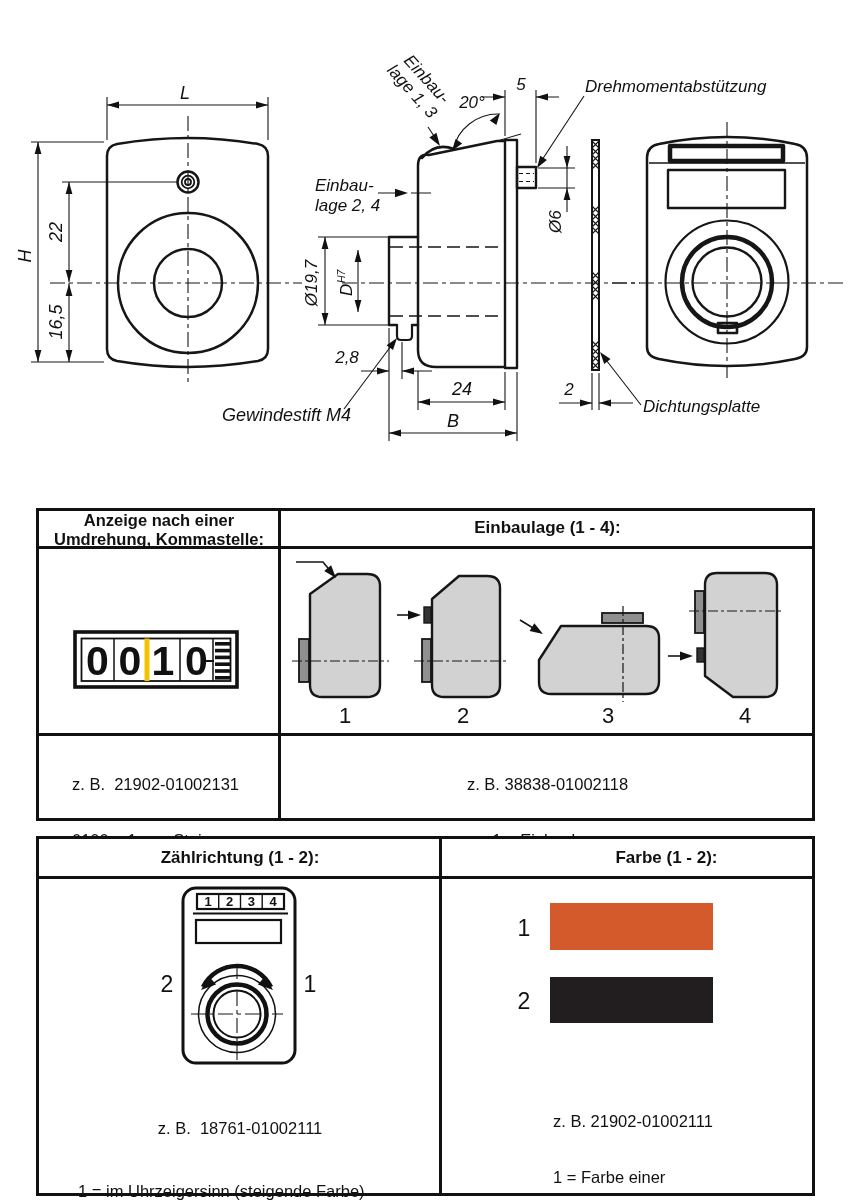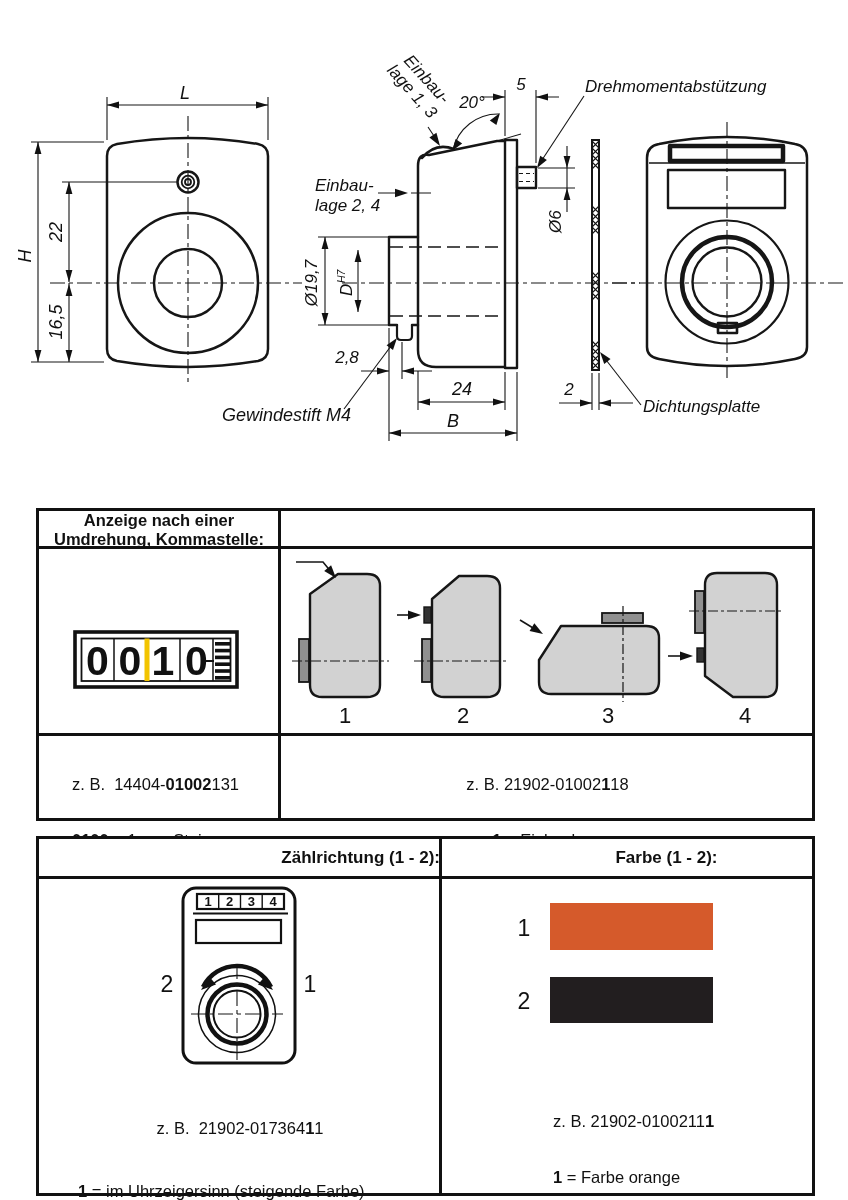--- a/index.html
+++ b/index.html
@@ -3,21 +3,21 @@
 <meta charset="utf-8">
 <style>
   html,body{margin:0;padding:0;background:#fff;}
   #page{position:relative;width:848px;height:1200px;background:#fff;overflow:hidden;
         font-family:"Liberation Sans",sans-serif;color:#111;}
   .abs{position:absolute;}
   .bline{background:#111;}
   .tbl{position:absolute;border:3px solid #111;box-sizing:border-box;background:#fff;}
   .hdr{font-weight:bold;font-size:17px;text-align:center;line-height:19px;}
   .txt{font-size:16.5px;line-height:18.5px;white-space:pre;}
-  .b{font-weight:bold;}
+  .b{font-weight:normal;}
   .center{text-align:center;}
   svg{position:absolute;overflow:visible;}
   svg text{font-family:"Liberation Sans",sans-serif;fill:#111;}
   .dim{font-size:17px;font-style:italic;}
   .dim18{font-size:18px;font-style:italic;}
   .num{font-size:22px;}
   .outline{fill:none;stroke:#161616;stroke-width:2.5;stroke-linejoin:round;stroke-linecap:round;}
   .thin{fill:none;stroke:#161616;stroke-width:1.1;}
   .cl{fill:none;stroke:#161616;stroke-width:1.1;stroke-dasharray:15 4 4 4;}
   .hid{fill:none;stroke:#161616;stroke-width:1.4;stroke-dasharray:13 6;}
@@ -173,20 +173,21 @@
 
   <div class="tbl" style="left:36px;top:508px;width:779px;height:313px;"></div>
   <div class="abs bline" style="left:278px;top:510px;width:2.5px;height:309px;"></div>
   <div class="abs bline" style="left:38px;top:546px;width:775px;height:2.5px;"></div>
   <div class="abs bline" style="left:38px;top:733px;width:775px;height:2.5px;"></div>
 
   <div class="abs hdr" style="left:40px;top:511px;width:238px;font-size:16.5px;">
     <div>Anzeige nach einer</div>
     <div>Umdrehung, Kommastelle:</div>
   </div>
+  <div class="abs hdr" style="left:282px;top:518px;width:531px;">Einbaulage (1 - 4):</div>
 
   <svg style="left:39px;top:551px" width="242" height="180" viewBox="39 551 242 180">
     <rect x="75" y="632" width="162" height="55" fill="#fff" stroke="#111" stroke-width="3.6"></rect>
     <rect x="81.5" y="638.5" width="149" height="42.5" fill="#fff" stroke="#111" stroke-width="1.8"></rect>
     <line x1="114" y1="638" x2="114" y2="681" stroke="#111" stroke-width="1.5"></line>
     <rect x="144.5" y="638.5" width="5" height="42.5" fill="#F2C400"></rect>
     <line x1="180" y1="638" x2="180" y2="681" stroke="#111" stroke-width="1.5"></line>
     <line x1="213" y1="638" x2="213" y2="681" stroke="#111" stroke-width="1.5"></line>
     <text x="97.5" y="675" text-anchor="middle" font-size="41" font-weight="bold">0</text>
     <text x="130" y="675" text-anchor="middle" font-size="41" font-weight="bold">0</text>
@@ -238,35 +239,35 @@
       <rect x="695" y="591" width="9" height="42" fill="#909090" stroke="#161616" stroke-width="1.8"></rect>
       <rect x="697" y="648" width="7" height="14" fill="#333" stroke="#161616" stroke-width="1.4"></rect>
       <path class="scl" d="M689,611 L784,611"></path>
       <path class="thin" style="stroke-width:1.6" d="M668,656 L687,656"></path>
       <path class="ah" transform="translate(693,656)" d="M0,0 L-13,4.5 L-13,-4.5 Z"></path>
       <text class="num" x="745" y="723" text-anchor="middle">4</text>
     </g>
   </svg>
 
   <div class="abs txt" style="left:72px;top:738px;">
-    <div><span>z. B.  14404-</span><span class="b">01002</span><span>131</span></div>
+    <div><span>z. B.  21902-</span><span class="b">01002</span><span>131</span></div>
     <div><span class="b">0100</span><span> = 1 mm Steigung,</span></div>
     <div><span class="b">2</span><span> = Kommastelle an</span></div>
     <div style="padding-left:44px;">2. Stelle von rechts</div>
   </div>
   <div class="abs txt center" style="left:282px;top:738px;width:531px;">
-    <div><span>z. B. 21902-01002</span><span class="b">1</span><span>18</span></div>
+    <div><span>z. B. 38838-01002</span><span class="b">1</span><span>18</span></div>
     <div><span class="b">1</span><span> = Einbaulage</span></div>
   </div>
 
   <div class="tbl" style="left:36px;top:836px;width:779px;height:360px;"></div>
   <div class="abs bline" style="left:439px;top:838px;width:2.5px;height:356px;"></div>
   <div class="abs bline" style="left:38px;top:876px;width:775px;height:2.5px;"></div>
 
-  <div class="abs hdr" style="left:40px;top:848px;width:400px;text-align:right;">Zählrichtung (1 - 2):</div>
+  <div class="abs hdr" style="left:40px;top:848px;width:400px;">Zählrichtung (1 - 2):</div>
   <div class="abs hdr" style="left:442px;top:848px;width:371px;padding-left:39px;">Farbe (1 - 2):</div>
 
   <svg style="left:39px;top:881px" width="402" height="192" viewBox="39 881 402 192">
     <rect x="183" y="888" width="112" height="175" rx="13" fill="#fff" stroke="#111" stroke-width="3"></rect>
     <rect x="197" y="894" width="87" height="15" fill="#fff" stroke="#111" stroke-width="2.2"></rect>
     <line x1="218.7" y1="894" x2="218.7" y2="909" stroke="#111" stroke-width="1.4"></line>
     <line x1="240.5" y1="894" x2="240.5" y2="909" stroke="#111" stroke-width="1.4"></line>
     <line x1="262.2" y1="894" x2="262.2" y2="909" stroke="#111" stroke-width="1.4"></line>
     <text x="208" y="906" text-anchor="middle" font-size="13" font-weight="bold">1</text>
     <text x="229.6" y="906" text-anchor="middle" font-size="13" font-weight="bold">2</text>
@@ -286,23 +287,23 @@
   </svg>
 
   <svg style="left:445px;top:881px" width="368" height="192" viewBox="445 881 368 192">
     <text x="524" y="936" text-anchor="middle" font-size="23">1</text>
     <rect x="550" y="903" width="163" height="47" fill="#D55A2B"></rect>
     <text x="524" y="1009" text-anchor="middle" font-size="23">2</text>
     <rect x="550" y="977" width="163" height="46" fill="#221E1F"></rect>
   </svg>
 
   <div class="abs txt" style="left:40px;top:1076px;width:400px;line-height:21px;">
-    <div class="center"><span>z. B.  21902-017364</span><span class="b">1</span><span>1</span></div>
+    <div class="center"><span>z. B.  18761-010021</span><span class="b">1</span><span>1</span></div>
     <div style="padding-left:38px;"><span class="b">1</span><span> = im Uhrzeigersinn (steigende Farbe)</span></div>
     
   </div>
   <div class="abs txt" style="left:553px;top:1075px;line-height:18.5px;">
     <div><span>z. B. 21902-0100211</span><span class="b">1</span><span></span></div>
-    <div><span class="b">1</span><span> = Farbe orange</span></div>
+    <div><span class="b">1</span><span> = Farbe einer</span></div>
     
   </div>
 
 </div>
 
 </body></html>

